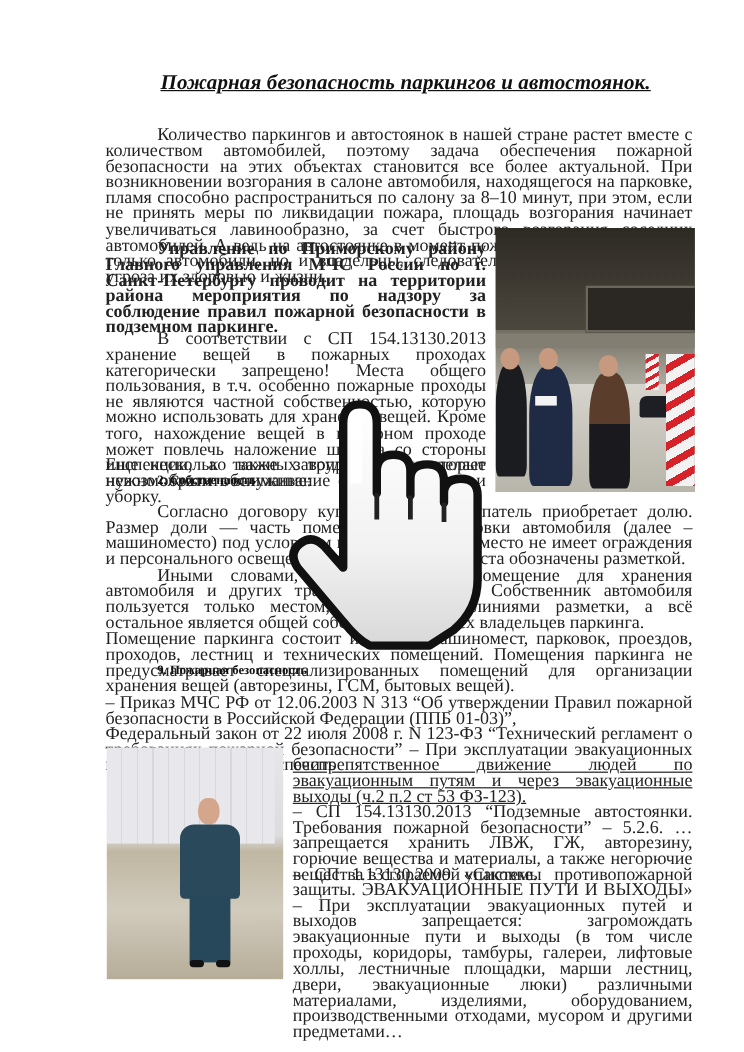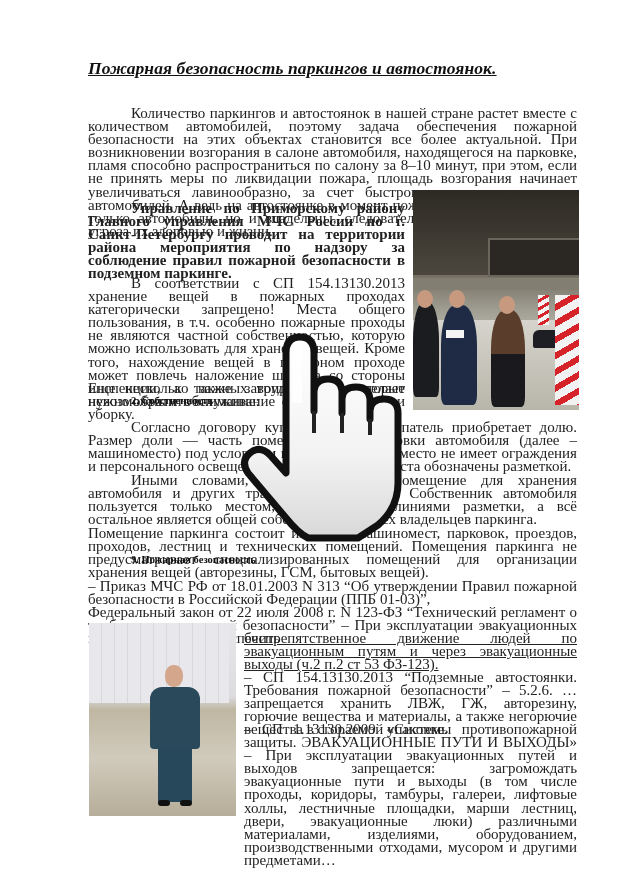--- a/index.html
+++ b/index.html
@@ -1,18 +1,18 @@
 <!DOCTYPE html>
 <html><head>
 <meta charset="utf-8">
 <style>
   html, body { margin:0; padding:0; background:#ffffff; }
   body { width:620px; height:877px; position:relative; overflow:hidden;
          font-family:"Liberation Serif", "DejaVu Serif", serif; color:#1e1e1e; }
-  .title { position:absolute; left:88px; top:58px; width:500px; text-align:left;
+  .title { position:absolute; left:88px; top:58px; width:500px; text-align:center;
            font-family:"Liberation Serif", serif; font-weight:bold; font-style:italic;
            font-size:17.5px; text-decoration:underline; color:#111; letter-spacing:0.1px; }
   .txt { position:absolute; font-size:15px; line-height:13.1px; text-align:justify; color:#222;margin-top:14px; }
   .ind { text-indent:43px; }
   .head { position:absolute; font-size:10.6px; line-height:13.1px; font-weight:bold; color:#111; }
   .photo { position:absolute; overflow:hidden; }
   
   .p1 { left:413px; top:190px; width:166px; height:220px;
         background:linear-gradient(180deg,#3a3630 0%,#5a5447 30%,#7d786c 42%,#a9a79c 58%,#c8c6bd 75%,#9f9c90 100%); }
   .p1 .ceil { position:absolute; left:0; top:0; width:100%; height:85px; background:linear-gradient(180deg,#2d2a24,#4c473e); }
@@ -60,21 +60,21 @@
   <div class="head" style="left:131px; top:394px;">2. Собственность</div>
 
   <div class="txt ind" style="left:88px; top:407px; width:489px;">Согласно договору купли-продажи покупатель приобретает долю. Размер доли — часть помещения для парковки автомобиля (далее – машиноместо) под условным номером. Машиноместо не имеет ограждения и персонального освещения, границы машиноместа обозначены разметкой.</div>
 
   <div class="txt ind" style="left:88px; top:460px; width:489px;">Иными словами, паркинг — это помещение для хранения автомобиля и других транспортных средств. Собственник автомобиля пользуется только местом, ограниченным линиями разметки, а всё остальное является общей собственностью всех владельцев паркинга.</div>
 
   <div class="txt" style="left:88px; top:513px; width:489px;">Помещение паркинга состоит из самих машиномест, парковок, проездов, проходов, лестниц и технических помещений. Помещения паркинга не предусматривает специализированных помещений для организации хранения вещей (авторезины, ГСМ, бытовых вещей).</div>
 
   <div class="head" style="left:131px; top:553px;">9. Пожарная безопасность</div>
 
-  <div class="txt" style="left:88px; top:566px; width:489px;">– Приказ МЧС РФ от 18.01.2003 N 313 “Об утверждении Правил пожарной безопасности в Российской Федерации (ППБ 01-03)”,</div>
+  <div class="txt" style="left:88px; top:566px; width:489px;">– Приказ МЧС РФ от 12.06.2003 N 313 “Об утверждении Правил пожарной безопасности в Российской Федерации (ППБ 01-03)”,</div>
 
   <div class="txt" style="left:88px; top:592px; width:489px;">Федеральный закон от 22 июля 2008 г. N 123-ФЗ “Технический регламент о требованиях пожарной безопасности” – При эксплуатации эвакуационных путей необходимо обеспечить</div>
 
   <div class="txt" style="left:244px; top:618px; width:333px;text-decoration:underline;">беспрепятственное движение людей по эвакуационным путям и через эвакуационные выходы (ч.2 п.2 ст 53 ФЗ-123).</div>
 
   <div class="txt" style="left:244px; top:657px; width:333px;">– СП 154.13130.2013 “Подземные автостоянки. Требования пожарной безопасности” – 5.2.6. … запрещается хранить ЛВЖ, ГЖ, авторезину, горючие вещества и материалы, а также негорючие вещества в сгораемой упаковке.</div>
 
   <div class="txt" style="left:244px; top:709px; width:333px;">– СП 1.13130.2009 «Системы противопожарной защиты. ЭВАКУАЦИОННЫЕ ПУТИ И ВЫХОДЫ» – При эксплуатации эвакуационных путей и выходов запрещается: загромождать эвакуационные пути и выходы (в том числе проходы, коридоры, тамбуры, галереи, лифтовые холлы, лестничные площадки, марши лестниц, двери, эвакуационные люки) различными материалами, изделиями, оборудованием, производственными отходами, мусором и другими предметами…</div>
 
   <div class="photo p1">

